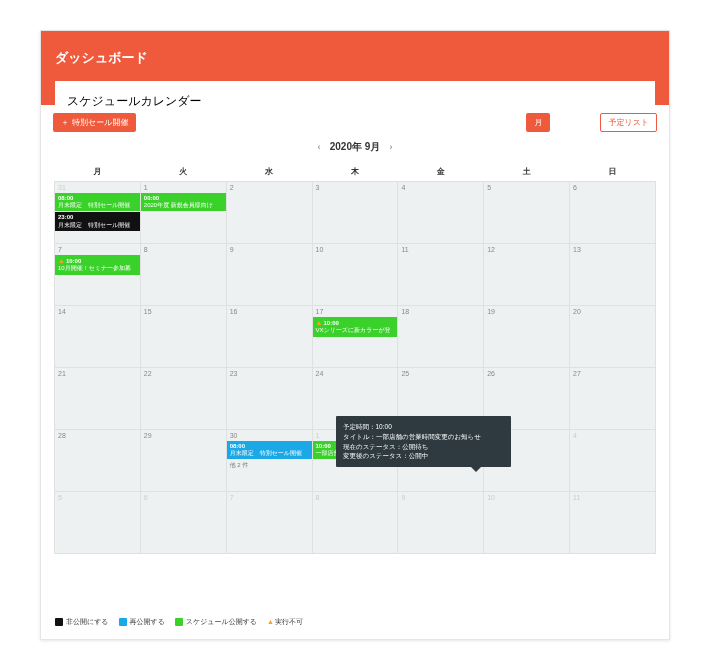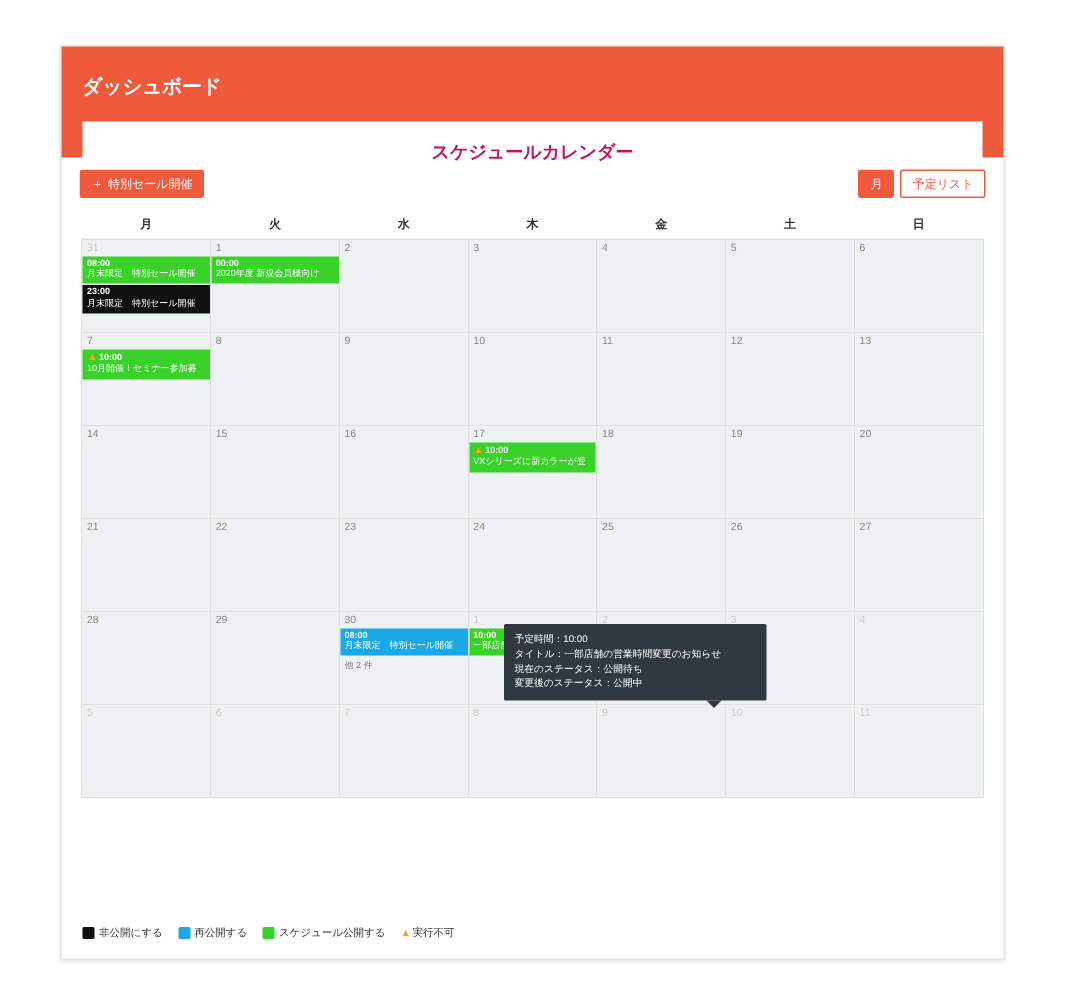--- a/index.html
+++ b/index.html
@@ -2,27 +2,27 @@
 <html><head>
 <meta charset="utf-8">
 <style>
   * { box-sizing: border-box; margin: 0; padding: 0; }
   body { font-family: "Hiragino Sans", "Meiryo", sans-serif; background: #fff; width: 710px; height: 670px; overflow: hidden; }
   .frame { position: absolute; left: 40px; top: 30px; width: 630px; height: 610px; border: 1px solid #e5e5e5; box-shadow: 0 1px 3px rgba(0,0,0,0.1); }
   .hero { background: #f05a3c; color: #fff; height: 74px; padding: 18px 3px 0 14px; }
   .hero h1 { font-size: 13px; font-weight: 600; }
   .subhead-wrap { position: relative; }
   .subhead { position: absolute; left: 14px; top: -24px; right: 14px; background: #fff; padding: 12px 12px 0 12px; }
-  .subhead h2 { font-size: 12px; font-weight: 700; color: #be185d; text-align: center; }
+  .subhead h2 { font-size: 12px; font-weight: 400; color: #000000; }
   .toolbar { display: flex; align-items: center; justify-content: space-between; padding: 0 12px; margin-top: 4px; }
   .btn { font-size: 8px; padding: 3px 7px; border-radius: 2px; border: 1px solid transparent; cursor: pointer; display: inline-flex; align-items: center; gap: 3px; }
   .btn-add { background: #f05a3c; color: #fff; }
   .viewbtns { display: flex; gap: 4px; }
   .btn-month { background: #f05a3c; color: #fff; }
-  .btn-list { background: #fff; border-color: #f05a3c; color: #f05a3c; }
+  .btn-list { background: #fff; border-color: #f05a3c; color: #f05a3c; margin-left: 46px; }
   .cal-nav { text-align: center; margin-top: 8px; font-size: 10px; font-weight: 600; color: #333; }
   .cal-nav .chev { display:inline-block; width:16px; cursor:pointer; color:#999; font-size:9px; }
   .cal { width: 602px; margin: 8px auto 0 auto; border-collapse: collapse; table-layout: fixed; }
   .cal th { font-size: 8px; font-weight: 600; color: #333; padding: 4px 0; }
   .cal td { border: 1px solid #e0e0e0; background: #eef1f2; vertical-align: top; height: 62px; font-size: 7px; color: #888; padding: 0; position: relative; }
   .cal td.dim { color: #ccc; }
   .daynum { font-size: 7px; padding: 2px 3px; }
   .ev { font-size: 6px; padding: 2px 3px; margin: 0 0 1px 0; color: #fff; line-height: 1.2; overflow: hidden; white-space: nowrap; text-overflow: ellipsis; cursor:pointer; }
   .ev .t { font-weight: 600; font-size: 6px; }
   .ev-green { background: #3ad22a; }
@@ -57,20 +57,25 @@
     <button class="btn btn-add">
       <span>＋</span>
       <span>特別セール開催</span>
     </button>
     <div class="viewbtns">
       <button class="btn btn-month">月</button>
       <button class="btn btn-list">予定リスト</button>
     </div>
   </div>
 
+  <div class="cal-nav">
+    <span class="chev">‹</span>
+    <span>2020年 9月</span>
+    <span class="chev">›</span>
+  </div>
 
   <table class="cal">
     <thead>
         <tr id="whead">
           <th>月</th>
           <th>火</th>
           <th>水</th>
           <th>木</th>
           <th>金</th>
           <th>土</th>

